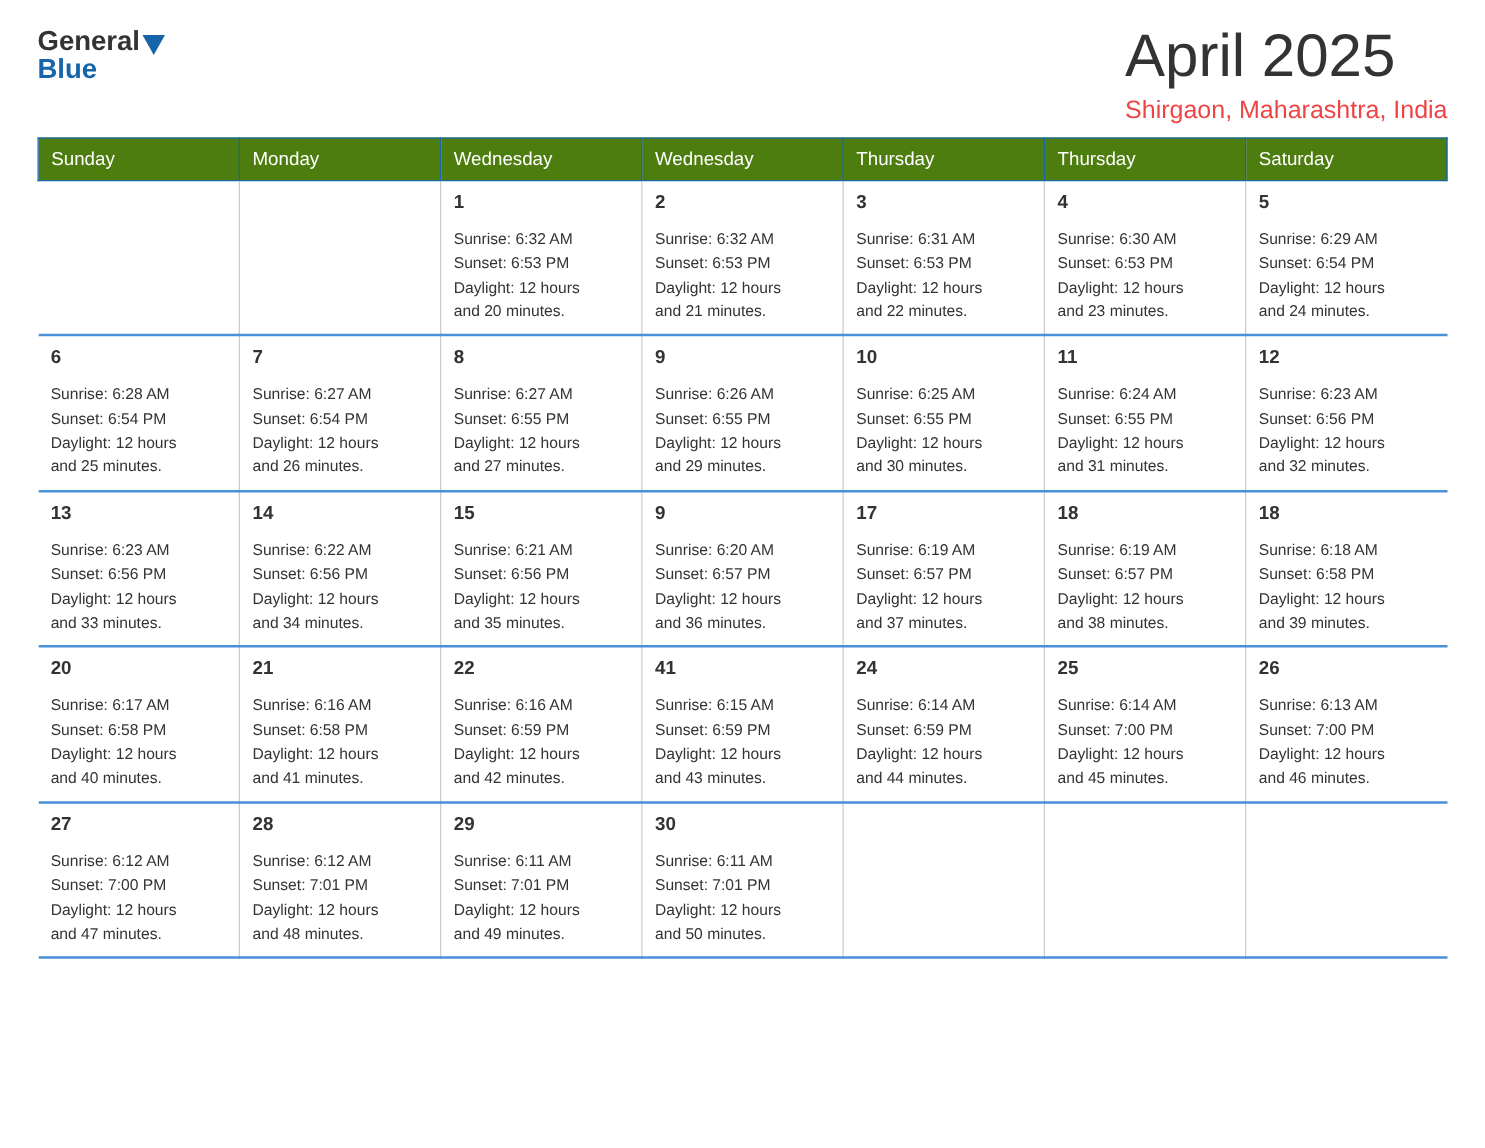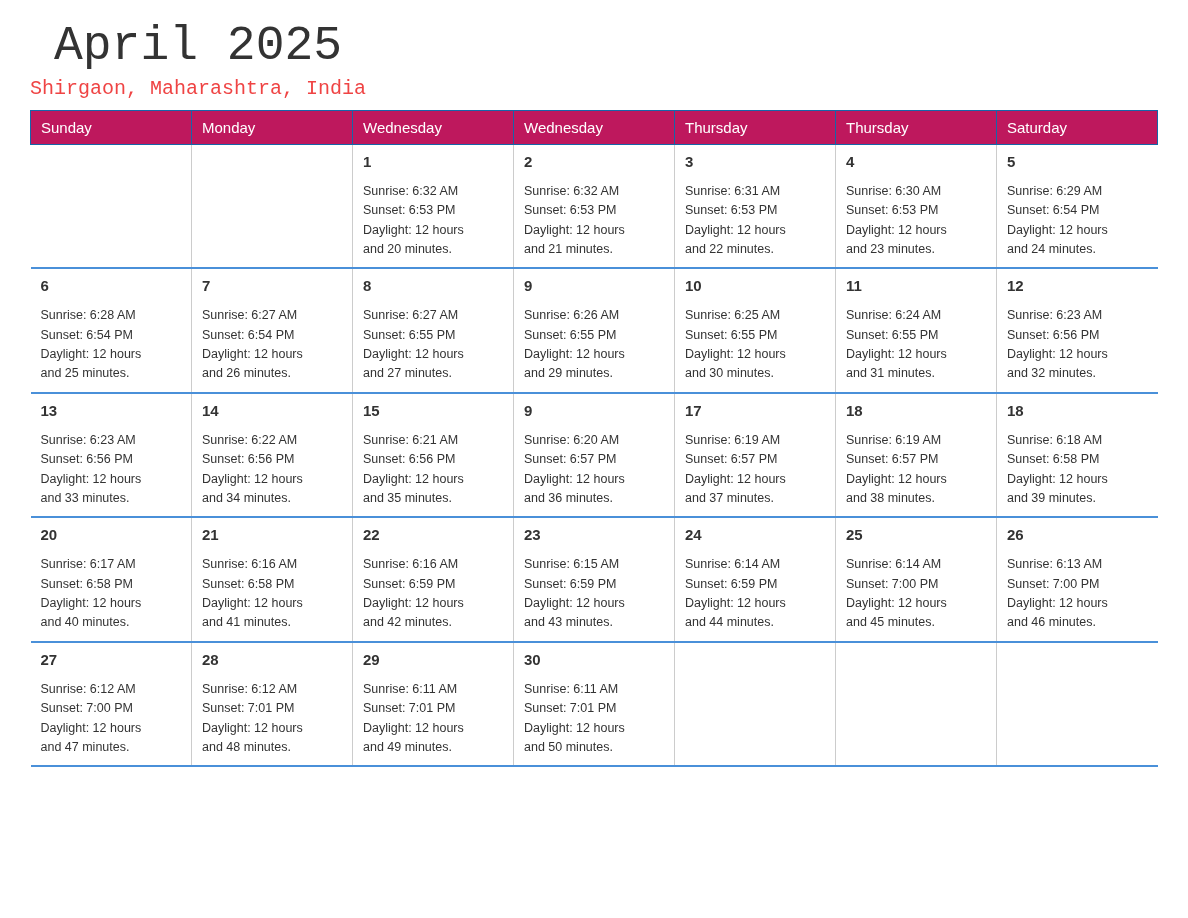--- a/index.html
+++ b/index.html
@@ -11,41 +11,40 @@
       min-height: 918px;
       padding: 20px 30px;
     }
     .header {
       display: flex;
       justify-content: space-between;
       align-items: flex-start;
       margin-bottom: 10px;
     }
     .title-area {
-      text-align: center;
-      font-family: Liberation Mono, monospace;
+      text-align: left;
     }
     .month-title {
       font-size: 48px;
       font-weight: normal;
       color: #333;
       line-height: 1.1;
     }
     .location-title {
       font-size: 20px;
       color: #ef4444;
       margin-top: 4px;
     }
     .calendar {
       width: 100%;
       border-collapse: collapse;
       margin-top: 8px;
     }
     .calendar thead tr {
-      background-color: #be185d;
+      background-color: #4d7c0f;
     }
     .calendar thead th {
       color: #fff;
       font-size: 15px;
       font-weight: normal;
       padding: 8px 10px;
       text-align: left;
       border: 1px solid #1565a8;
     }
     .calendar tbody tr {
@@ -110,20 +109,27 @@
       font-weight: bold;
       color: #1565a8;
       margin-top: -4px;
       margin-left: 0;
     }
   </style>
 </head>
 <body>
 
 <div class="header">
+  <div class="logo-wrapper">
+    <div class="logo-line1">
+      <span class="gen">General</span>
+      <span class="arrow"></span>
+    </div>
+    <div class="logo-line2">Blue</div>
+  </div>
   <div class="title-area">
     <div class="month-title">April 2025</div>
     <div class="location-title">Shirgaon, Maharashtra, India</div>
   </div>
 </div>
 
 <table class="calendar">
   <thead>
     <tr>
     <th>Sunday</th>
@@ -227,21 +233,21 @@
         </td>
         <td>
           <span class="day-number">21</span>
           <div class="day-info">Sunrise: 6:16 AM<br>Sunset: 6:58 PM<br>Daylight: 12 hours<br>and 41 minutes.</div>
         </td>
         <td>
           <span class="day-number">22</span>
           <div class="day-info">Sunrise: 6:16 AM<br>Sunset: 6:59 PM<br>Daylight: 12 hours<br>and 42 minutes.</div>
         </td>
         <td>
-          <span class="day-number">23</span>
+          <span class="day-number">41</span>
           <div class="day-info">Sunrise: 6:15 AM<br>Sunset: 6:59 PM<br>Daylight: 12 hours<br>and 43 minutes.</div>
         </td>
         <td>
           <span class="day-number">24</span>
           <div class="day-info">Sunrise: 6:14 AM<br>Sunset: 6:59 PM<br>Daylight: 12 hours<br>and 44 minutes.</div>
         </td>
         <td>
           <span class="day-number">25</span>
           <div class="day-info">Sunrise: 6:14 AM<br>Sunset: 7:00 PM<br>Daylight: 12 hours<br>and 45 minutes.</div>
         </td>

